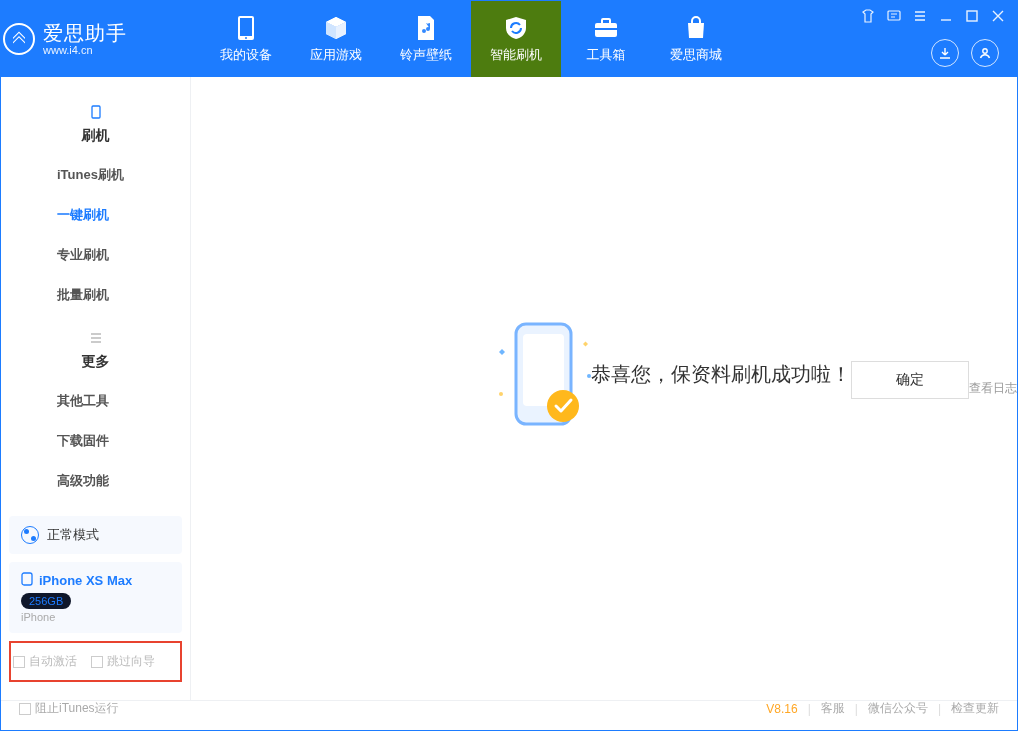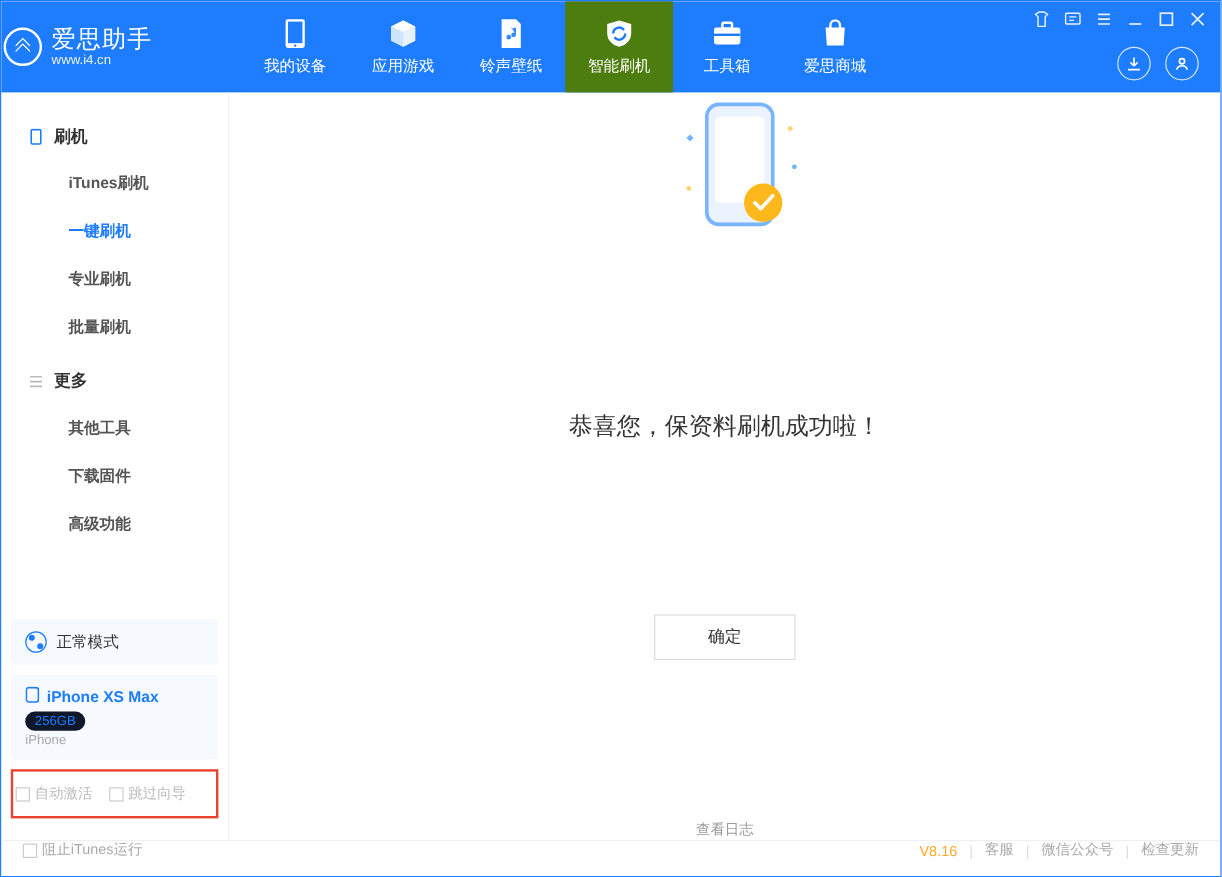--- a/index.html
+++ b/index.html
@@ -22,21 +22,21 @@
 
 .header-right { position: absolute; right: 12px; top: 8px; display: flex; gap: 12px; align-items: center; }
 .header-right .ctrl { width: 14px; height: 14px; cursor: pointer; opacity: .9; }
 .header-circles { position: absolute; right: 18px; bottom: 10px; display: flex; gap: 12px; }
 .circle-btn { width: 28px; height: 28px; border: 1.5px solid rgba(255,255,255,.8); border-radius: 50%; display: flex; align-items: center; justify-content: center; cursor: pointer; }
 
 
 .body { display: flex; height: calc(731px - 76px - 30px - 2px); }
 .sidebar { width: 190px; border-right: 1px solid #eef0f3; padding-top: 18px; position: relative; }
 .side-group { padding: 0 0 6px; }
-.side-head { display: flex; align-items: center; gap: 8px; padding: 10px 22px; font-size: 14px; color: #333; font-weight: 600; }
+.side-head { display: flex; align-items: center; gap: 8px; padding: 10px 22px; font-size: 14px; color: #333; font-weight: 600; flex-direction: column; }
 .side-head .sh-ic { width: 14px; height: 14px; }
 .side-sub { display: block; padding: 11px 0 11px 56px; font-size: 13px; color: #555; cursor: pointer; font-weight: bold; }
 .side-sub.active { color: #1d7cff; }
 
 .side-bottom { position: absolute; bottom: 10px; left: 0; right: 0; }
 .mode-box, .device-box { background: #f6f9fe; margin: 8px; border-radius: 4px; padding: 10px 12px; font-size: 13px; color: #333; }
 .mode-box { display: flex; align-items: center; gap: 8px; }
 .mode-ic { width: 18px; height: 18px; border: 1.5px solid #1d7cff; border-radius: 50%; position: relative; }
 .mode-ic::before, .mode-ic::after { content:""; position:absolute; width:5px; height:5px; background:#1d7cff; border-radius:50%; }
 .mode-ic::before { top:2px; left:2px; }
@@ -44,21 +44,21 @@
 .device-box { }
 .device-name { color: #1d7cff; font-weight: 600; display: flex; align-items: center; gap: 6px; }
 .device-badge { display: inline-block; background: #0f172a; color: #1d7cff; font-size: 11px; padding: 2px 8px; border-radius: 10px; margin-top: 4px; }
 .device-type { font-size: 11px; color: #aaa; margin-top: 2px; }
 
 .checks { border: 2px solid #e8432f; margin: 8px; padding: 10px 2px; display: flex; gap: 14px; font-size: 12px; color: #bbb; }
 .chk { display: flex; align-items: center; gap: 4px; cursor: pointer; }
 .chk-box { width: 12px; height: 12px; border: 1px solid #ccc; }
 
 
-.main { flex: 1; display: flex; flex-direction: column; align-items: center; justify-content: space-between; }
+.main { flex: 1; display: flex; align-items: center; justify-content: flex-end; }
 .phone-ill { width: 120px; height: 120px; position: relative; margin-bottom: 30px; }
 .success-msg { font-size: 20px; color: #333; margin-bottom: 28px; }
 .ok-btn { border: 1px solid #ddd; background: #fff; padding: 9px 44px; font-size: 14px; color: #333; cursor: pointer; margin-bottom: 18px; }
 .log-link { font-size: 12px; color: #999; cursor: pointer; }
 
 
 .footer { height: 16px; border-top: 1px solid #eef0f3; display: flex; align-items: center; padding: 0 18px; font-size: 12px; color: #aaa; }
 .footer .chk { color: #aaa; }
 .footer-right { margin-left: auto; display: flex; align-items: center; gap: 10px; }
 .footer-right .ver { color: #ffa726; }

